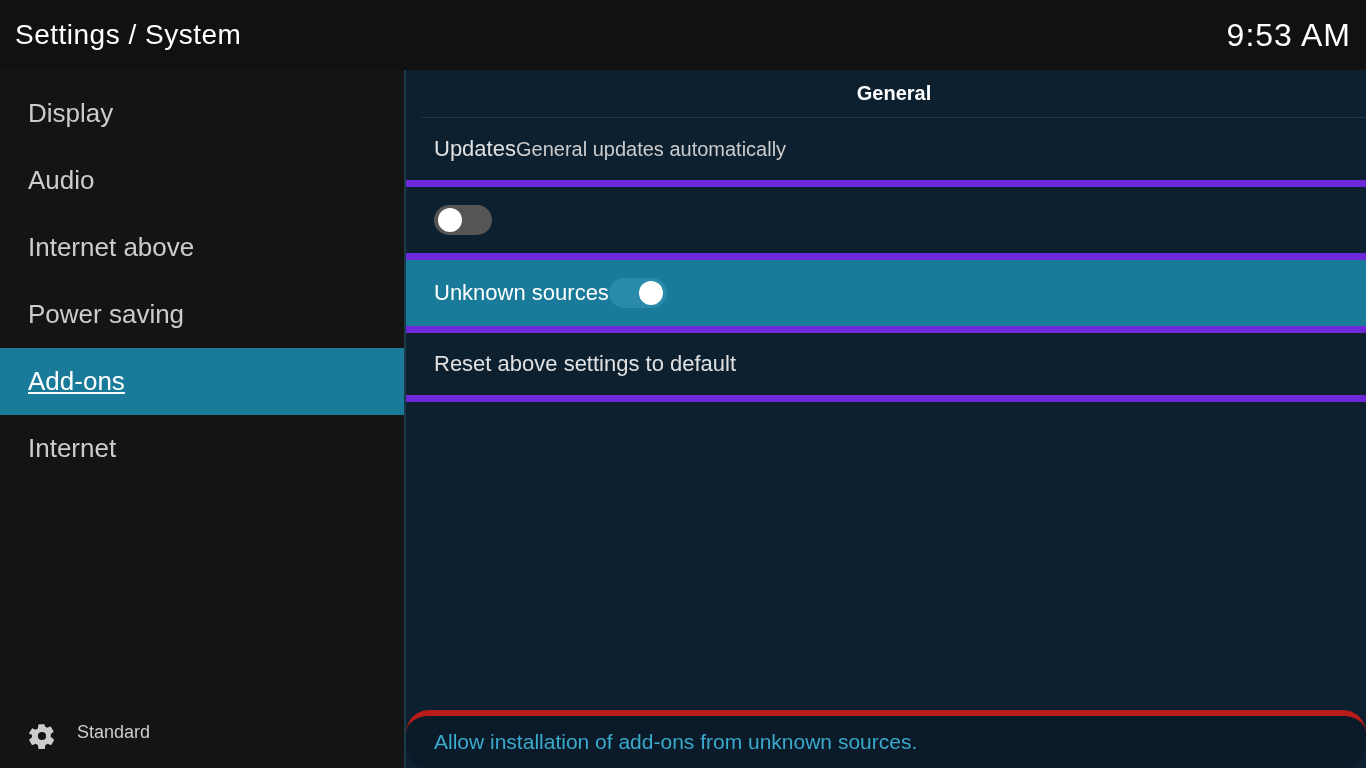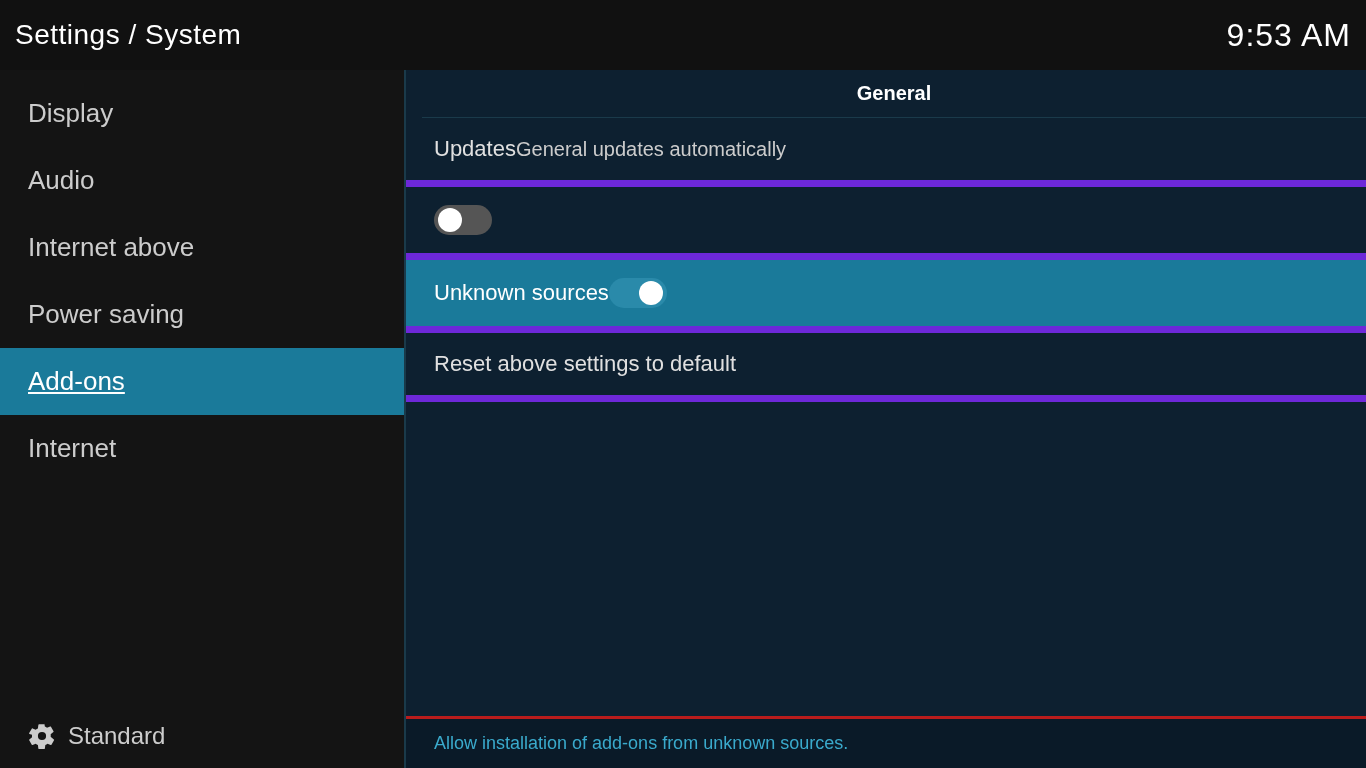--- a/index.html
+++ b/index.html
@@ -71,24 +71,23 @@
     .sidebar-item.active {
       background: #1a7a9a;
       color: #ffffff;
       text-decoration: underline;
     }
 
     .sidebar-footer {
       margin-top: auto;
       padding: 18px 28px;
       display: flex;
-      align-items: center;
-      gap: 12px;
+      gap: 21px;
       color: #cccccc;
-      font-size: 24px;
+      font-size: 18px;
       font-weight: 300;
     }
 
     .gear-icon {
       width: 28px;
       height: 28px;
       flex-shrink: 0;
     }
 
     
@@ -175,23 +174,24 @@
     }
 
     .toggle.on::after {
       left: 30px;
     }
 
     
     .description-bar {
       padding: 14px 28px;
       background: #0a1a28;
-      border-top: 3px solid #b91c1c;
-      font-size: 18px;
+      border-top: 6px solid #b91c1c;
+      font-size: 21px;
       color: #3aaacc;
+      border-radius: 23px;
     }
 
     
     .sidebar-separator {
       width: 2px;
       background: #1a3a4a;
       flex-shrink: 0;
     }
   </style>
 </head>

